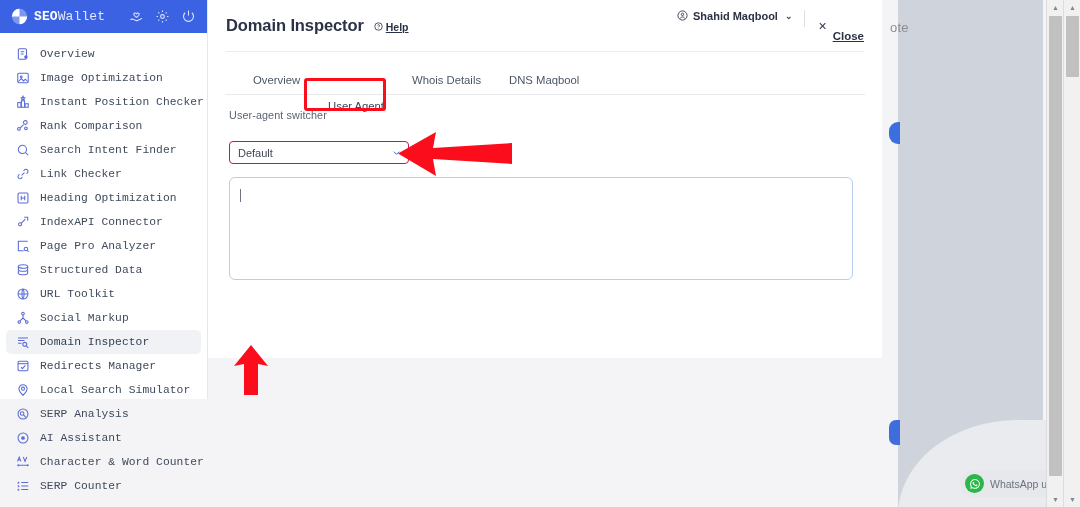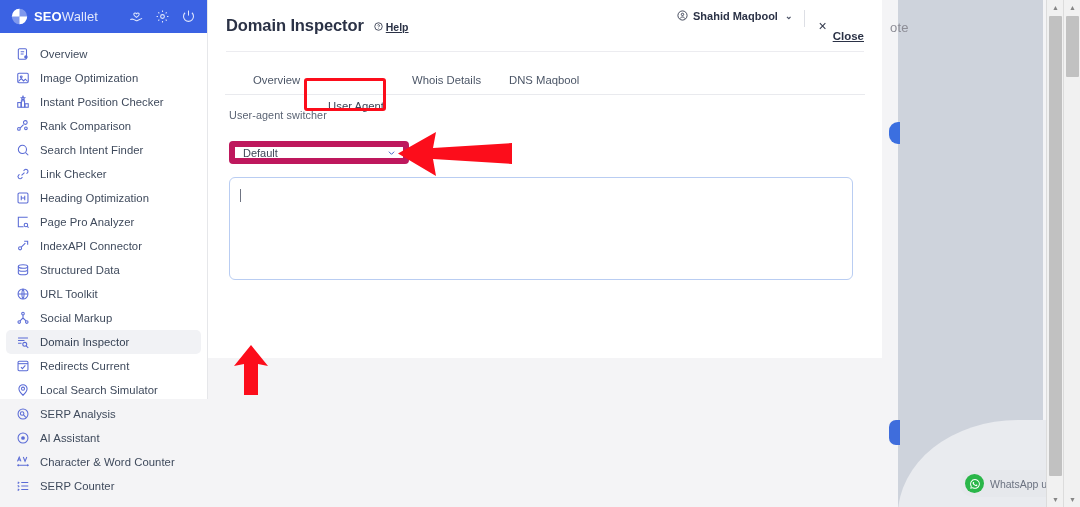--- a/index.html
+++ b/index.html
@@ -63,20 +63,21 @@
   }
 
   
   .sidebar {
     position: absolute;
     left: 0; top: 0;
     width: 208px; height: 399px;
     background: #ffffff;
     border-right: 1px solid #e6e7ea;
     z-index: 5;
+    font-family: Liberation Mono, monospace;
   }
   .sidebar-header {
     height: 33px;
     background: #3b62e3;
     display: flex;
     align-items: center;
     padding: 0 9px 0 11px;
   }
   .brand {
     display: flex;
@@ -253,21 +254,21 @@
   .form-area { padding: 14px 0 0 4px; }
   .field-label {
     font-size: 10.8px;
     color: #5b6474;
     margin-bottom: 20px;
     letter-spacing: .1px;
   }
   .select-box {
     position: relative;
     width: 180px; height: 23px;
-    border: 6px solid #be185d;
+    border: 1px solid #be185d;
     border-radius: 4px;
     background: #fff;
     display: flex;
     align-items: center;
     padding: 0 8px;
   }
   .select-value { font-size: 11px; color: #3f4757; }
   .select-caret {
     position: absolute;
     right: 7px; top: 50%;
@@ -513,36 +514,36 @@
           <svg viewBox="0 0 24 24" fill="none" stroke="currentColor" stroke-width="1.8">
               <rect x="3.5" y="3.5" width="17" height="17" rx="2"></rect>
               <path d="M9 8v8M15 8v8M9 12h6"></path>
             </svg>
         </span>
         <span class="nav-label">Heading Optimization</span>
       </div>
       <div class="nav-item">
         <span class="nav-icon">
           <svg viewBox="0 0 24 24" fill="none" stroke="currentColor" stroke-width="1.8">
+              <circle cx="7" cy="16" r="2.6"></circle>
+              <path d="M9 14l7-7"></path>
+              <path d="M14 4h6v6"></path>
+            </svg>
+        </span>
+        <span class="nav-label">IndexAPI Connector</span>
+      </div>
+      <div class="nav-item">
+        <span class="nav-icon">
+          <svg viewBox="0 0 24 24" fill="none" stroke="currentColor" stroke-width="1.8">
               <path d="M20 4H4v16h9"></path>
               <circle cx="17" cy="17" r="3"></circle>
               <path d="M19.3 19.3L21.5 21.5"></path>
             </svg>
         </span>
         <span class="nav-label">Page Pro Analyzer</span>
-      </div>
-      <div class="nav-item">
-        <span class="nav-icon">
-          <svg viewBox="0 0 24 24" fill="none" stroke="currentColor" stroke-width="1.8">
-              <circle cx="7" cy="16" r="2.6"></circle>
-              <path d="M9 14l7-7"></path>
-              <path d="M14 4h6v6"></path>
-            </svg>
-        </span>
-        <span class="nav-label">IndexAPI Connector</span>
       </div>
       <div class="nav-item">
         <span class="nav-icon">
           <svg viewBox="0 0 24 24" fill="none" stroke="currentColor" stroke-width="1.8">
               <ellipse cx="12" cy="6" rx="8" ry="3"></ellipse>
               <path d="M4 6v5c0 1.7 3.6 3 8 3s8-1.3 8-3V6"></path>
               <path d="M4 12.5V17c0 1.7 3.6 3 8 3s8-1.3 8-3v-4.5"></path>
             </svg>
         </span>
         <span class="nav-label">Structured Data</span>
@@ -578,21 +579,21 @@
         <span class="nav-label">Domain Inspector</span>
       </div>
       <div class="nav-item">
         <span class="nav-icon">
           <svg viewBox="0 0 24 24" fill="none" stroke="currentColor" stroke-width="1.8">
               <rect x="3.5" y="4" width="17" height="16" rx="2"></rect>
               <path d="M3.5 8h17"></path>
               <path d="M8.5 14l2.5 2.5L16 11"></path>
             </svg>
         </span>
-        <span class="nav-label">Redirects Current</span>
+        <span class="nav-label">Redirects Manager</span>
       </div>
       <div class="nav-item">
         <span class="nav-icon">
           <svg viewBox="0 0 24 24" fill="none" stroke="currentColor" stroke-width="1.8">
               <path d="M12 21s7-6.3 7-11a7 7 0 1 0-14 0c0 4.7 7 11 7 11z"></path>
               <circle cx="12" cy="9.7" r="2.6"></circle>
             </svg>
         </span>
         <span class="nav-label">Local Search Simulator</span>
       </div>

